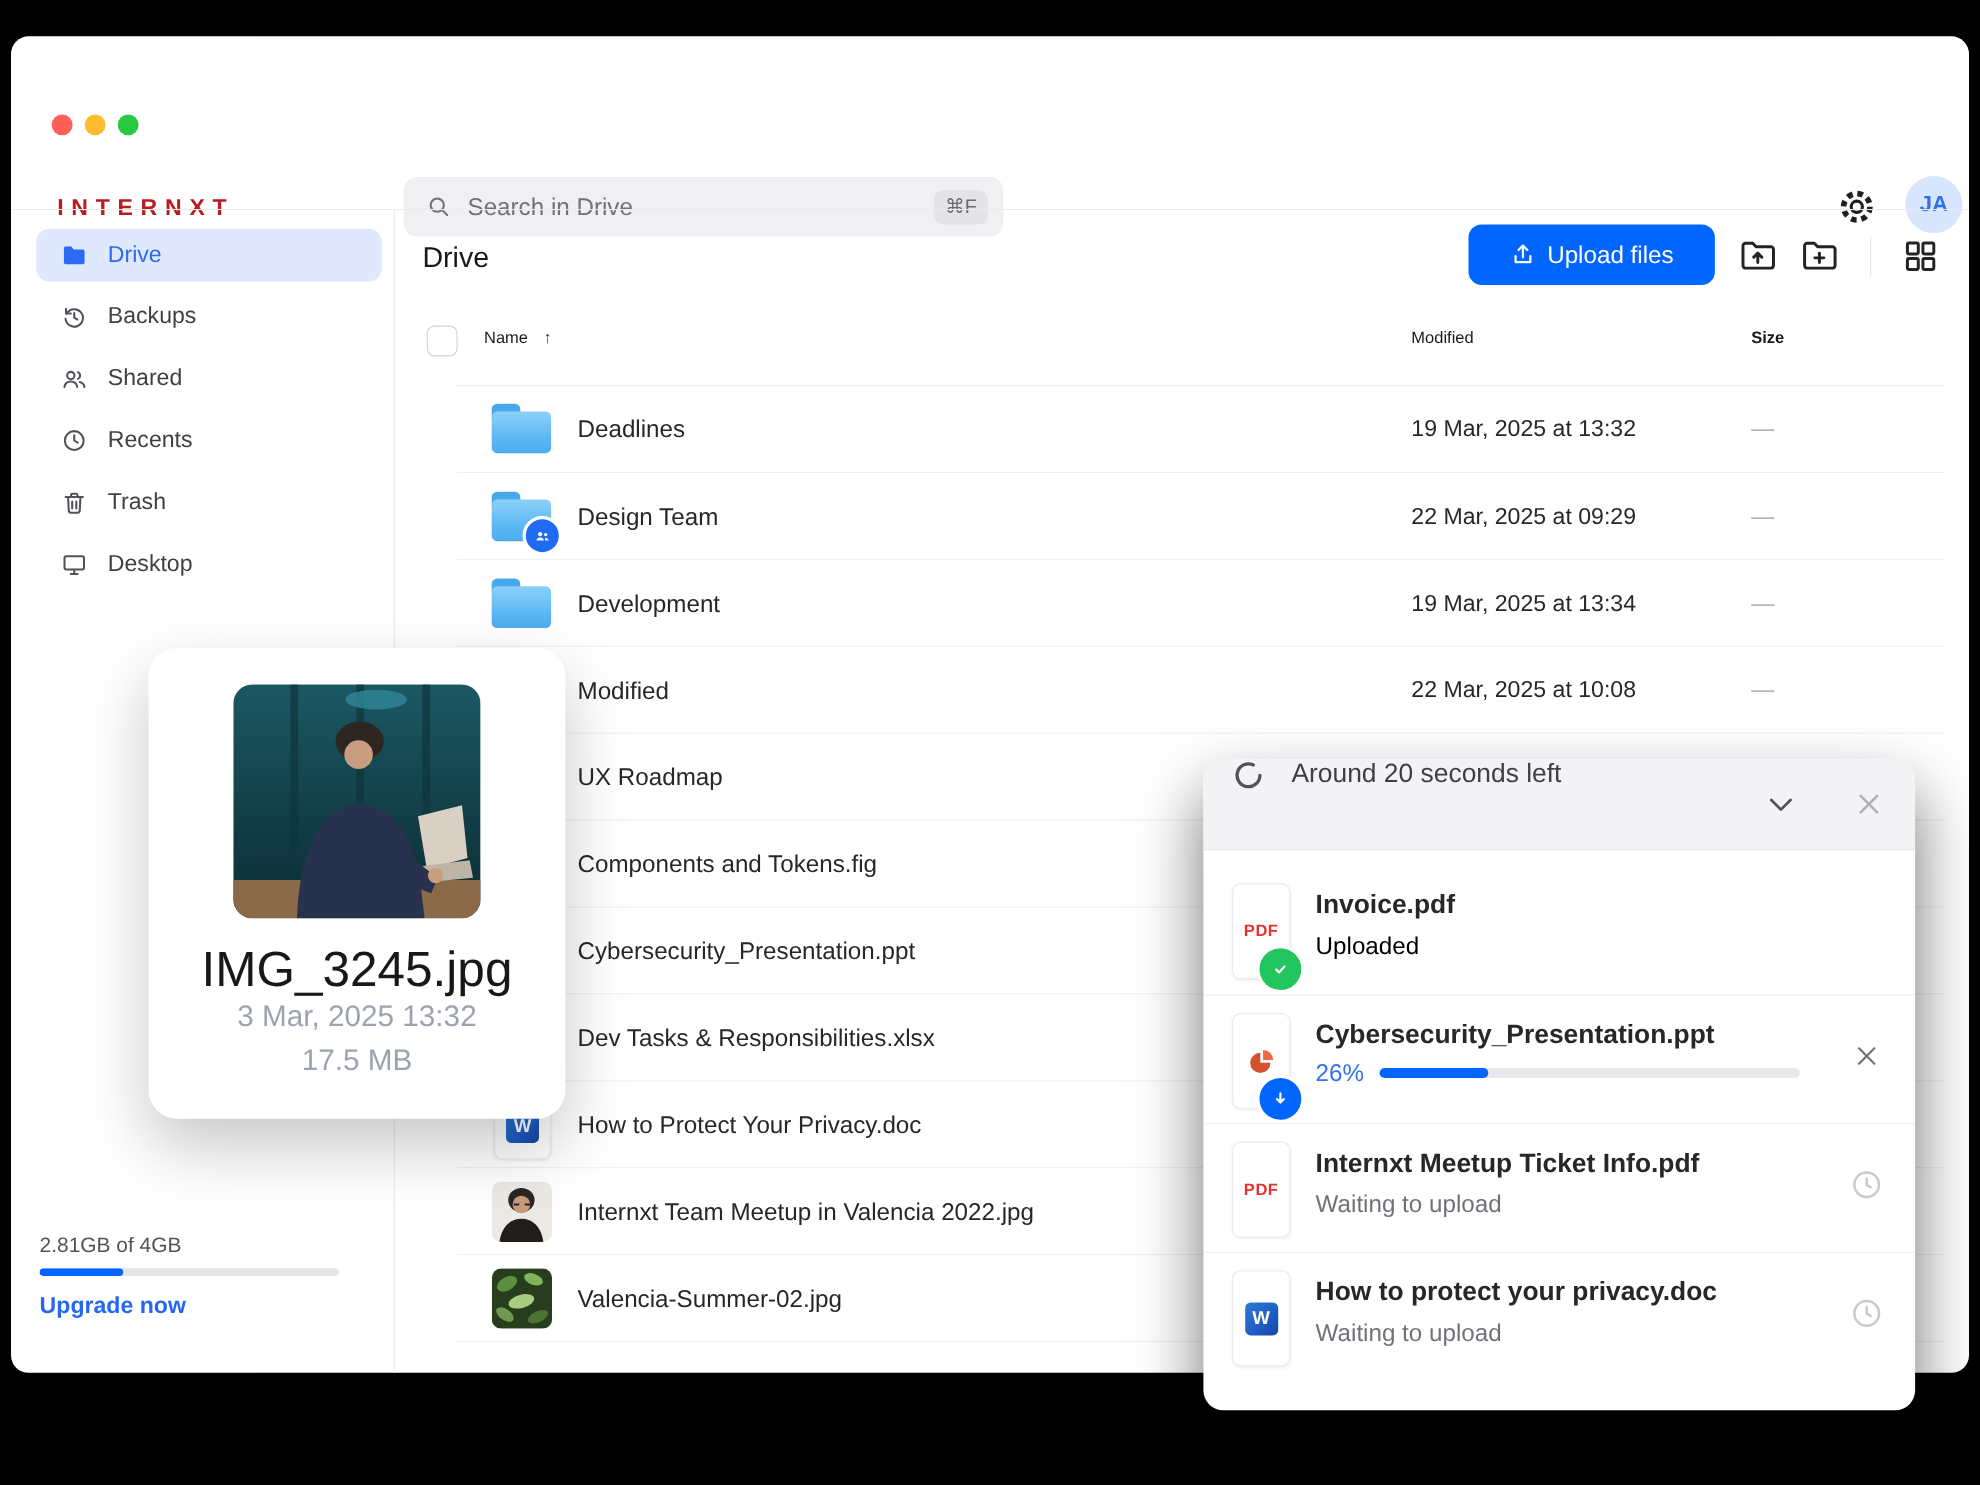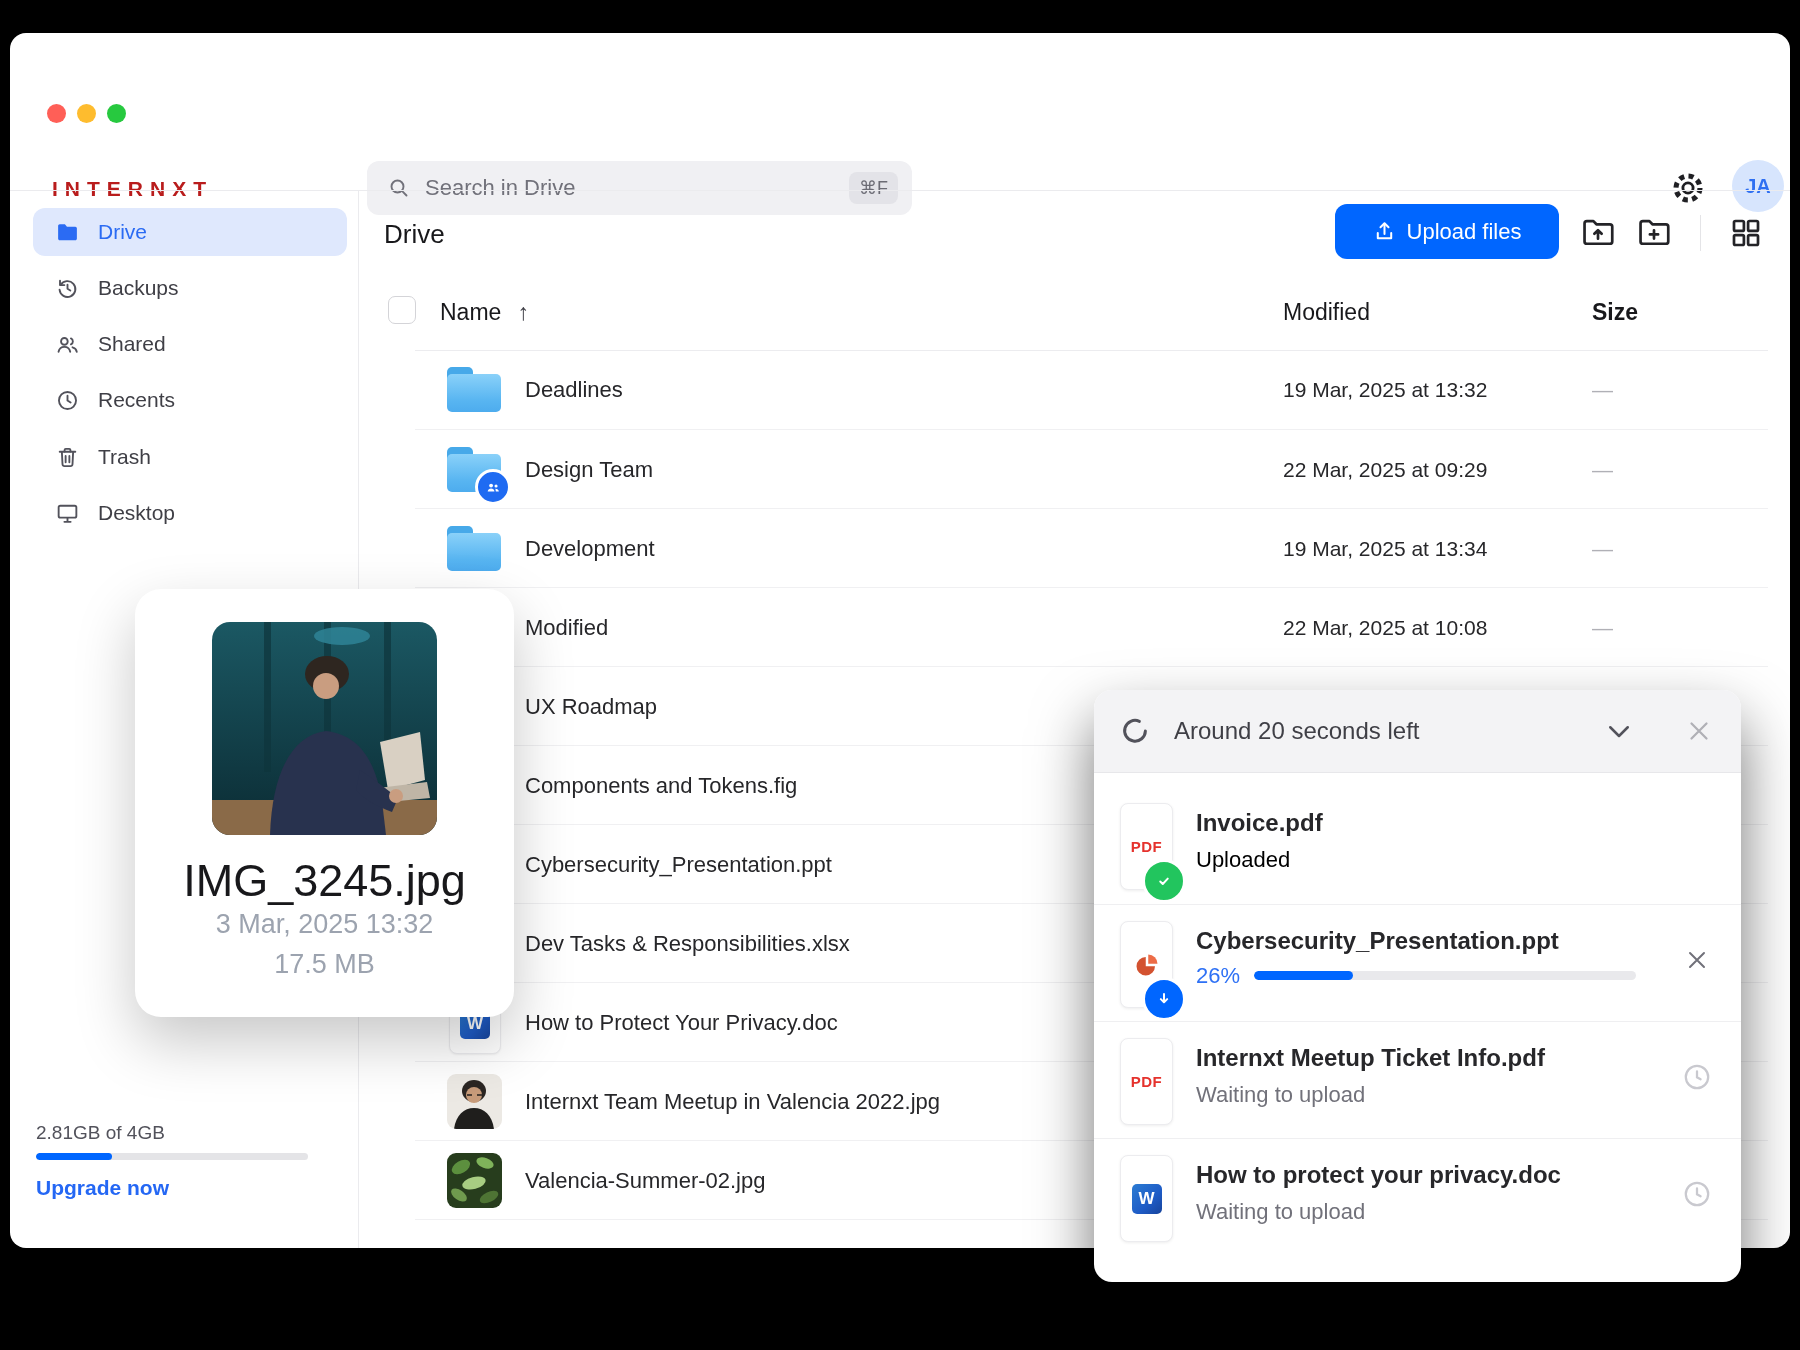--- a/index.html
+++ b/index.html
@@ -41,21 +41,21 @@
 
   
   #page-title{position:absolute;left:374px;top:186px;font-size:26px;font-weight:500;color:#18181b;}
   #upload-btn{position:absolute;left:1325px;top:171px;width:224px;height:55px;border-radius:12px;background:#0066ff;
               display:flex;align-items:center;justify-content:center;color:#fff;font-size:22px;font-weight:500;gap:11px;}
   .tool-icon{position:absolute;top:180px;width:40px;height:40px;display:flex;align-items:center;justify-content:center;}
   #toolbar-sep{position:absolute;left:1690px;top:182px;width:1px;height:36px;background:#e4e4e7;}
 
   
   #col-checkbox{position:absolute;left:378px;top:263px;width:26px;height:26px;border:1.5px solid #d4d4d8;border-radius:7px;background:#fff;}
-  .col-head{position:absolute;top:266px;font-size:23px;font-weight:500;color:#18181b;}
+  .col-head{position:absolute;top:266px;font-size:15px;font-weight:500;color:#18181b;}
   #table-top-divider{position:absolute;left:405px;top:317px;width:1353px;height:1px;background:#ececef;}
   .row{position:absolute;left:405px;width:1353px;height:79px;}
   .row.bordered{border-top:1px solid #f0f0f2;}
   .cell-name{position:absolute;left:110px;top:50%;transform:translateY(-50%);font-size:22px;color:#27272a;white-space:nowrap;}
   .cell-mod{position:absolute;left:868px;top:50%;transform:translateY(-50%);font-size:21px;color:#27272a;white-space:nowrap;}
   .cell-size{position:absolute;left:1177px;top:50%;transform:translateY(-50%);font-size:21px;color:#b0b0b6;}
   .ficon{position:absolute;left:32px;top:17px;width:54px;height:45px;}
   .ficon .tab{position:absolute;top:0;left:0;width:26px;height:13px;border-radius:5px 5px 0 0;background:#47a9e9;}
   .ficon .fbody{position:absolute;top:7px;left:0;width:54px;height:38px;border-radius:5px;
                 background:linear-gradient(180deg,#8ad1f9 0%,#58b5f1 70%,#4dacee 100%);}
@@ -72,21 +72,21 @@
                 box-shadow:0 25px 60px rgba(0,0,0,.22);z-index:5;}
   #preview-photo{position:absolute;left:77px;top:33px;width:225px;height:213px;border-radius:18px;overflow:hidden;}
   #preview-name{position:absolute;left:0;top:266px;width:100%;text-align:center;font-size:45px;color:#18181b;}
   #preview-date{position:absolute;left:0;top:320px;width:100%;text-align:center;font-size:27px;color:#9ca3af;}
   #preview-size{position:absolute;left:0;top:360px;width:100%;text-align:center;font-size:27px;color:#9ca3af;}
 
   
   #upload-panel{position:absolute;left:1094px;top:690px;width:647px;height:592px;background:#fff;border-radius:18px;
                 box-shadow:0 30px 60px rgba(0,0,0,.55);z-index:6;overflow:hidden;}
   #panel-header{position:absolute;left:0;top:0;width:100%;height:82px;background:#f3f3f5;border-bottom:1px solid #e7e7ea;
-                display:flex;align-items:center;}
+                display:flex;align-items:flex-start;}
   #panel-title{margin-left:24px;font-size:24px;font-weight:500;color:#3f3f46;}
   #panel-spinner{margin-left:26px;flex:none;}
   #panel-chevron{position:absolute;left:505px;top:26px;width:40px;height:30px;display:flex;align-items:center;justify-content:center;}
   #panel-close{position:absolute;left:585px;top:26px;width:40px;height:30px;display:flex;align-items:center;justify-content:center;}
   .up-item{position:absolute;left:0;width:647px;height:117px;}
   .up-item.bordered{border-top:1px solid #efeff1;}
   .up-icon-card{position:absolute;left:26px;top:16px;width:51px;height:85px;background:#fff;border:1px solid #ececef;
                 border-radius:8px;display:flex;align-items:center;justify-content:center;box-shadow:0 1px 3px rgba(0,0,0,.07);}
   .pdf-label{color:#e5322d;font-weight:800;font-size:15px;letter-spacing:.5px;}
   .up-badge{position:absolute;left:48px;top:72px;width:38px;height:38px;border-radius:50%;border:3px solid #fff;

